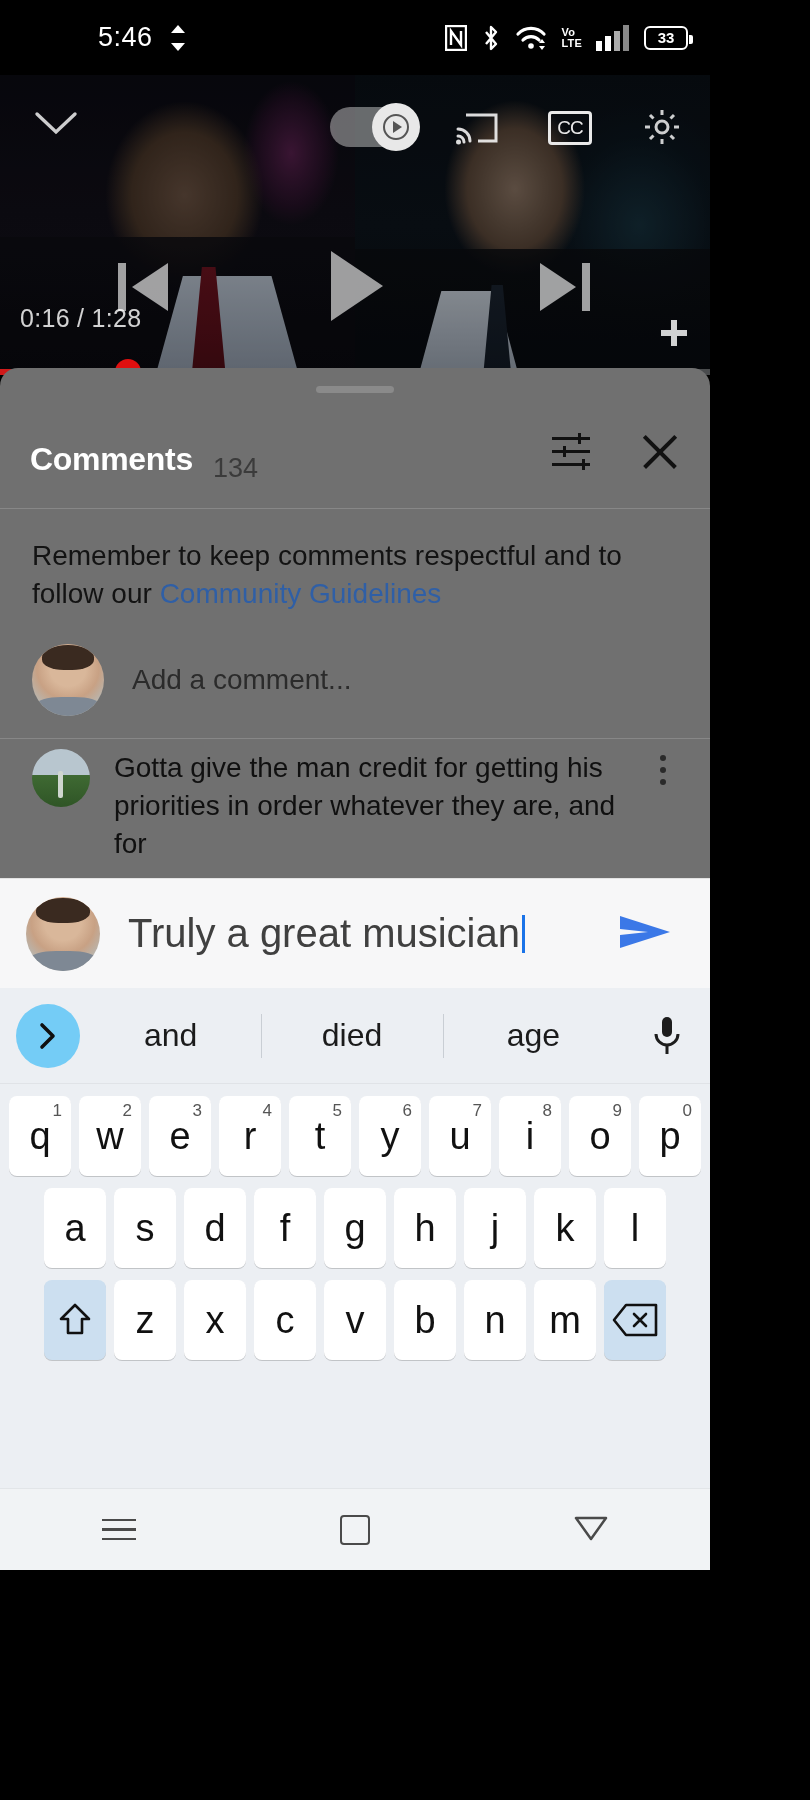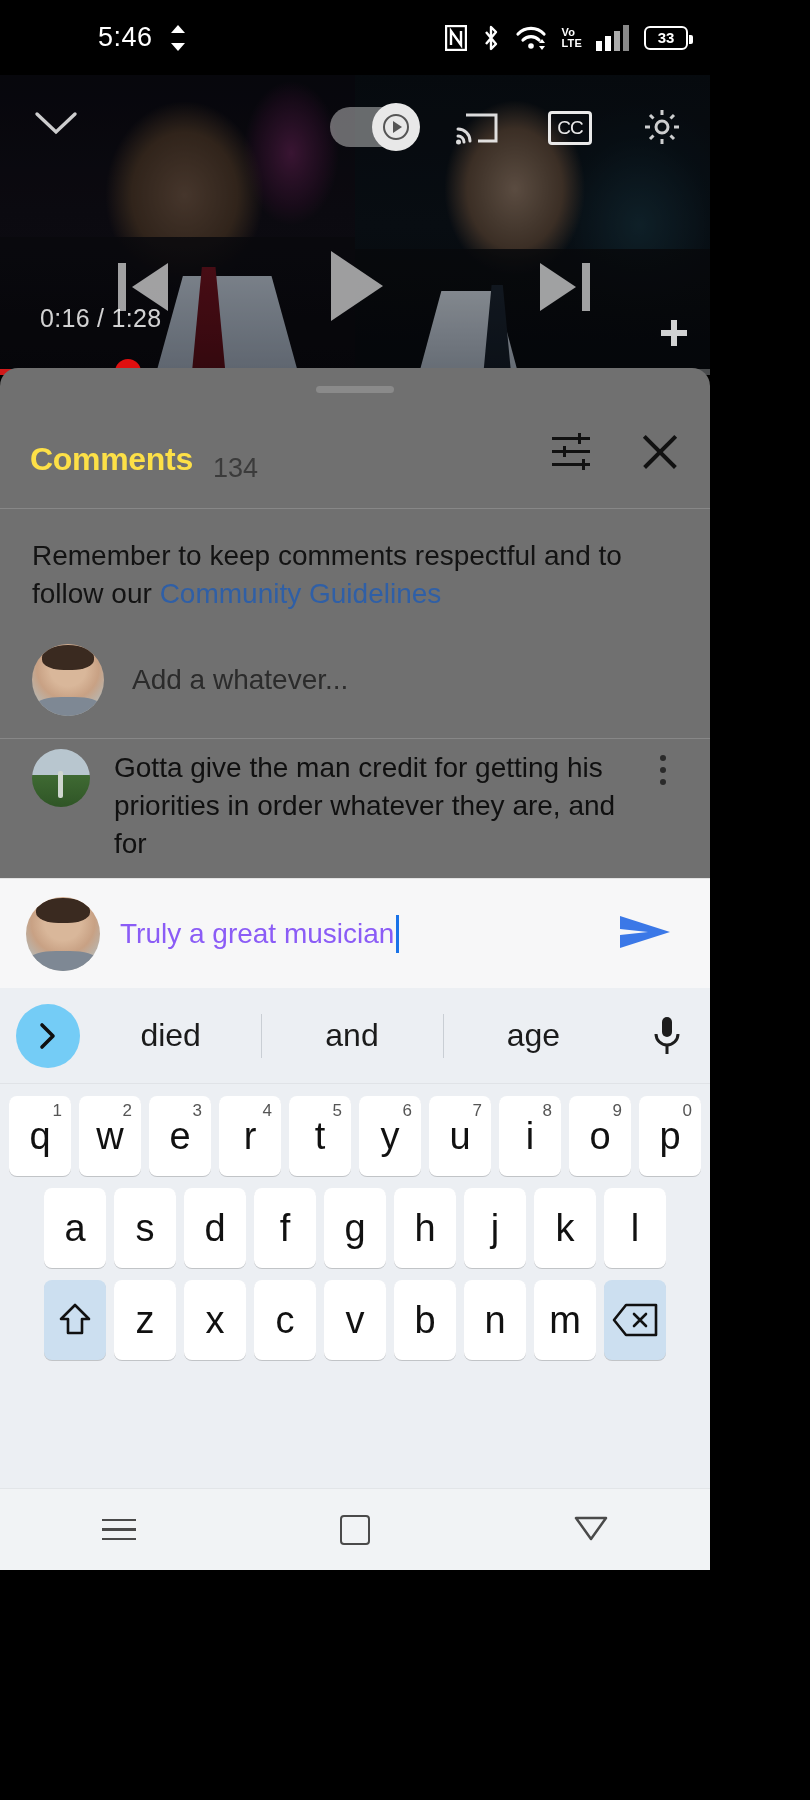--- a/index.html
+++ b/index.html
@@ -103,21 +103,21 @@
     color: #e9e9e9; font-size: 19px; font-weight: 400; letter-spacing: -1px;
   }
 
   .pl-mid { position: absolute; top: 178px; left: 0; right: 0; height: 80px; }
   .ctrl { position: absolute; opacity: .72; }
   .ctrl-prev { left: 114px; top: 2px; }
   .ctrl-play { left: 325px; top: -6px; }
   .ctrl-next { right: 116px; top: 2px; }
 
   .pl-time {
-    position: absolute; left: 40px; bottom: 42px;
+    position: absolute; left: 20px; bottom: 42px;
     color: rgba(255,255,255,.82); font-size: 25px; letter-spacing: .3px;
   }
   .pl-fs { position: absolute; right: 36px; bottom: 42px; }
   .fs-icon { position: relative; width: 34px; height: 34px; }
   .fs-icon i { position: absolute; width: 13px; height: 13px; border: 3px solid rgba(255,255,255,.82); }
   .fs-icon i.tl { left: 0; top: 0; border-right: none; border-bottom: none; }
   .fs-icon i.tr { right: 0; top: 0; border-left: none; border-bottom: none; }
   .fs-icon i.bl { left: 0; bottom: 0; border-right: none; border-top: none; }
   .fs-icon i.br { right: 0; bottom: 0; border-left: none; border-top: none; }
 
@@ -137,21 +137,21 @@
     position: absolute; left: 0; top: 368px; width: 710px; height: 520px;
     background: #707070; border-radius: 18px 18px 0 0; overflow: hidden;
   }
   .sheet-handle {
     width: 78px; height: 7px; border-radius: 4px; background: #8a8a8a;
     margin: 18px auto 0;
   }
   .sheet-head {
     display: flex; align-items: center; padding: 26px 30px 24px;
   }
-  .sheet-title { font-size: 32px; font-weight: 700; color: #fde047; letter-spacing: -.3px; margin-top: 16px; }
+  .sheet-title { font-size: 32px; font-weight: 700; color: #ffffff; letter-spacing: -.3px; margin-top: 16px; }
   .sheet-count { font-size: 27px; color: #3b3b3b; margin-left: 20px; margin-top: 34px; }
   .sheet-actions { margin-left: auto; display: flex; align-items: center; gap: 50px; }
   .filter-icon { position: relative; width: 38px; height: 34px; }
   .filter-icon b { position: absolute; left: 0; width: 38px; height: 3px; background: #111; }
   .filter-icon b:nth-child(1) { top: 2px; }
   .filter-icon b:nth-child(2) { top: 15px; }
   .filter-icon b:nth-child(3) { top: 28px; }
   .filter-icon s {
     position: absolute; width: 3px; height: 11px; background: #111; text-decoration: none;
   }
@@ -199,21 +199,21 @@
   .cm-more i { width: 6px; height: 6px; border-radius: 50%; background: #2a2a2a; }
 
   
   .inputbar {
     position: absolute; left: 0; top: 878px; width: 710px; height: 110px;
     background: #f7f7f8; display: flex; align-items: center; padding: 0 26px;
     border-top: 1px solid #e3e3e3;
   }
   .inputbar .avatar { width: 74px; height: 74px; }
   .inp-text {
-    flex: 1 1 auto; margin-left: 20px; font-size: 28px; color: #8b5cf6;
+    flex: 1 1 auto; margin-left: 28px; font-size: 40px; color: #404040;
     display: flex; align-items: center;
   }
   .caret { display: inline-block; width: 3px; height: 38px; background: #1a73e8; margin-left: 2px; }
   .send-icon { margin-left: 16px; margin-right: 12px; }
 
   
   .keyboard {
     position: absolute; left: 0; top: 988px; width: 710px; height: 500px;
     background: #eceff3;
   }
@@ -426,21 +426,21 @@
       </span>
     </div>
     <div class="sheet-sep"></div>
 
     <div class="guidelines">
       <span>Remember to keep comments respectful and to follow our </span><a href="#">Community Guidelines</a>
     </div>
 
     <div class="addrow">
       <span class="avatar av-me"></span>
-      <span class="addplaceholder">Add a whatever...</span>
+      <span class="addplaceholder">Add a comment...</span>
     </div>
     <div class="sheet-sep"></div>
 
     <div class="comment">
       <span class="cm-avatar av-randy"></span>
       <span class="cm-body">
         <div class="cm-text">Gotta give the man credit for getting his priorities in order whatever they are, and for</div>
       </span>
       <span class="cm-more">
           <i></i>
@@ -463,22 +463,22 @@
     </span>
   </div>
 
   <div class="keyboard">
     <div class="suggest">
       <span class="sg-expand">
         <svg width="22" height="28" viewBox="0 0 22 28">
             <path d="M5 3 L16 14 L5 25" fill="none" stroke="#101010" stroke-width="3.6" stroke-linecap="round" stroke-linejoin="round"></path>
           </svg>
       </span>
+      <span class="sg-word">and</span>
       <span class="sg-word">died</span>
-      <span class="sg-word">and</span>
       <span class="sg-word">age</span>
       <span class="sg-mic">
         <svg width="30" height="42" viewBox="0 0 30 42">
           <rect x="10" y="2" width="10" height="20" rx="5" fill="#1d1d1d"></rect>
           <path d="M4 19 A11 11 0 0 0 26 19" fill="none" stroke="#1d1d1d" stroke-width="3"></path>
           <rect x="13.5" y="30" width="3" height="9" fill="#1d1d1d"></rect>
         </svg>
       </span>
     </div>
 

